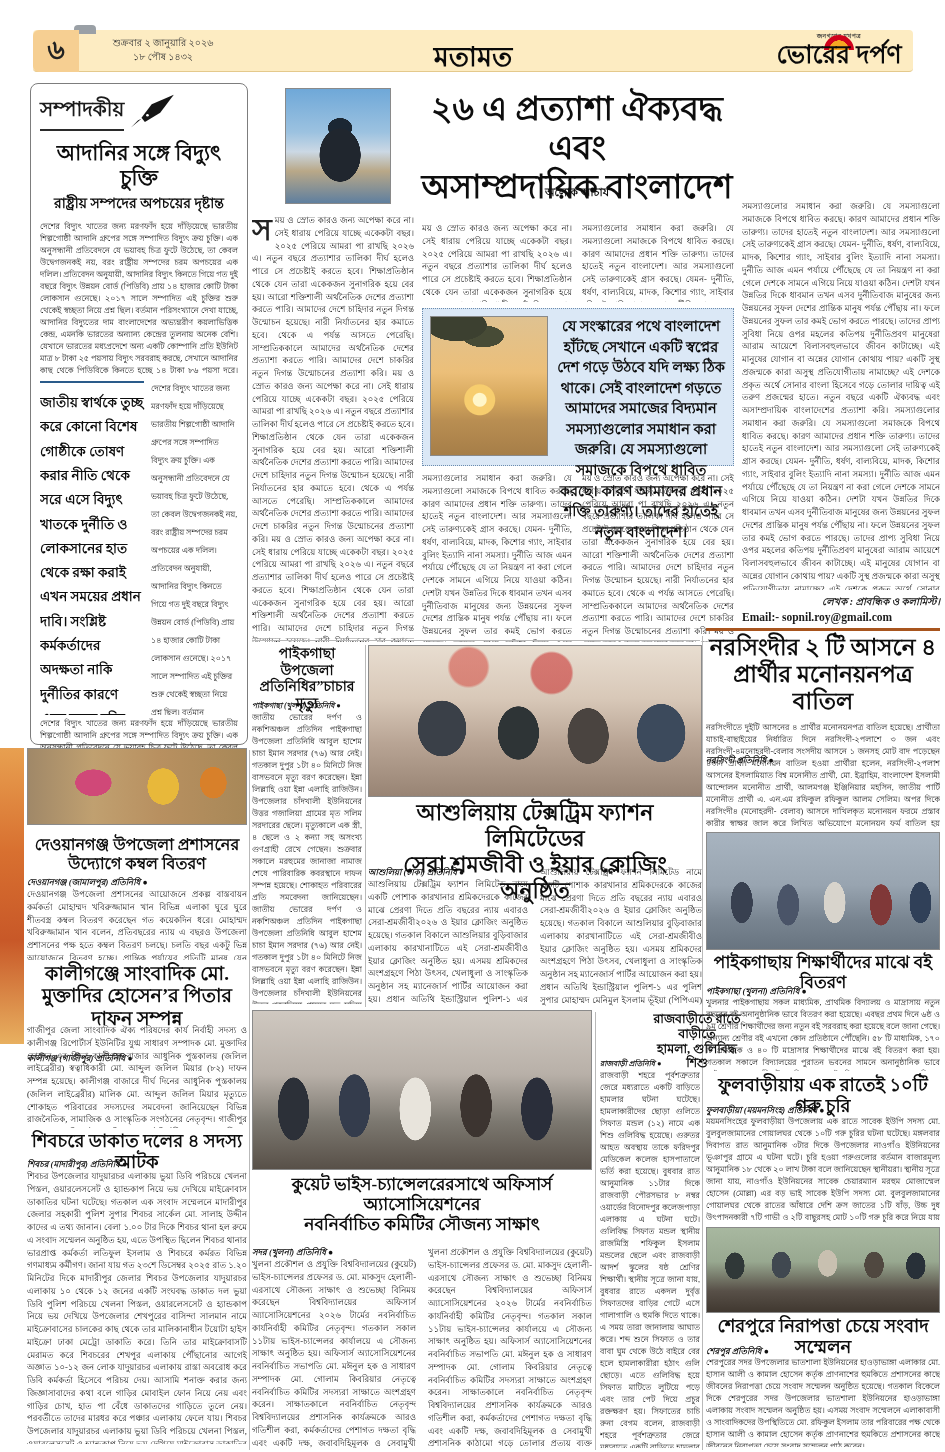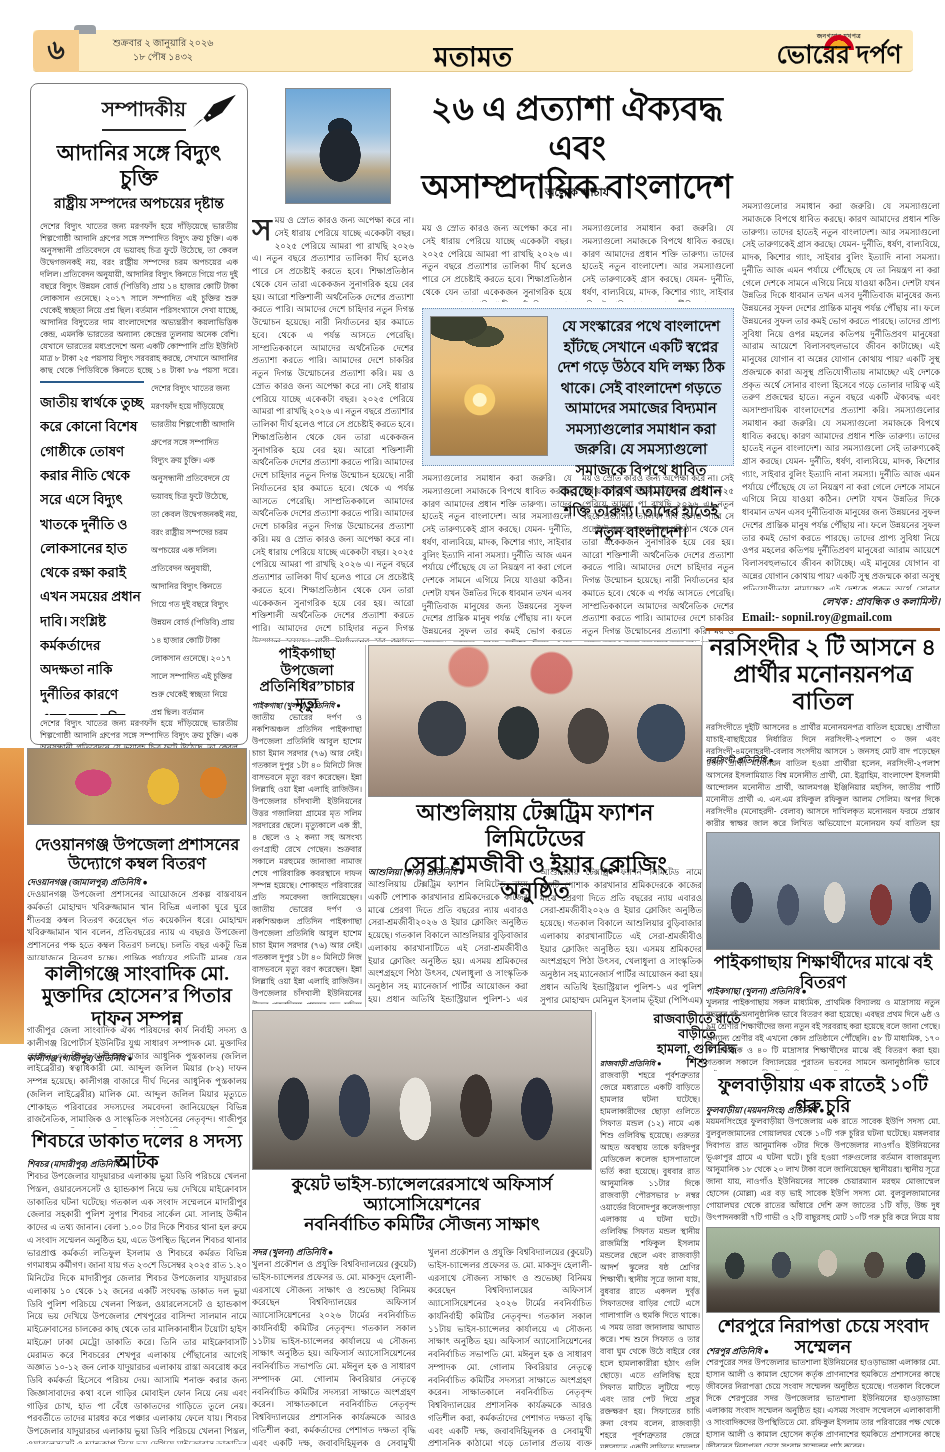--- a/index.html
+++ b/index.html
@@ -52,21 +52,21 @@
     <div>১৮ পৌষ ১৪৩২</div>
   </div>
   <div class="abs section-title" style="left:380px;top:36px;width:186px;">মতামত</div>
   <div class="abs" style="left:766px;top:31px;width:146px;">
     <div class="logo-tag">জনগণের মুখপত্র</div>
     <div class="abs sun" style="left:58px;top:4px;"></div>
     <div class="logo-title" style="position:relative;">ভোরের দর্পণ</div>
   </div>
 
   <div class="abs edbox" style="left:30px;top:83px;width:218px;height:662px;">
-    <div style="display:flex;justify-content:flex-end;align-items:flex-start;">
+    <div style="display:flex;justify-content:flex-start;align-items:flex-start;">
       <span class="edlabel">সম্পাদকীয়</span>
       <span style="width:52px;height:34px;display:inline-block;">
         <svg viewBox="0 0 60 40" width="52" height="34">
             <path d="M58 1 L32 12 L20 28 L24 33 L42 22 Z" fill="#151515"></path>
             <path d="M20 29 L8 39 L16 31 Z" fill="#151515"></path>
             <circle cx="27" cy="25" r="1.6" fill="#fff"></circle>
           </svg>
       </span>
     </div>
     <div class="hl" style="font-size:21px;margin-top:10px;">আদানির সঙ্গে বিদ্যুৎ চুক্তি</div>

